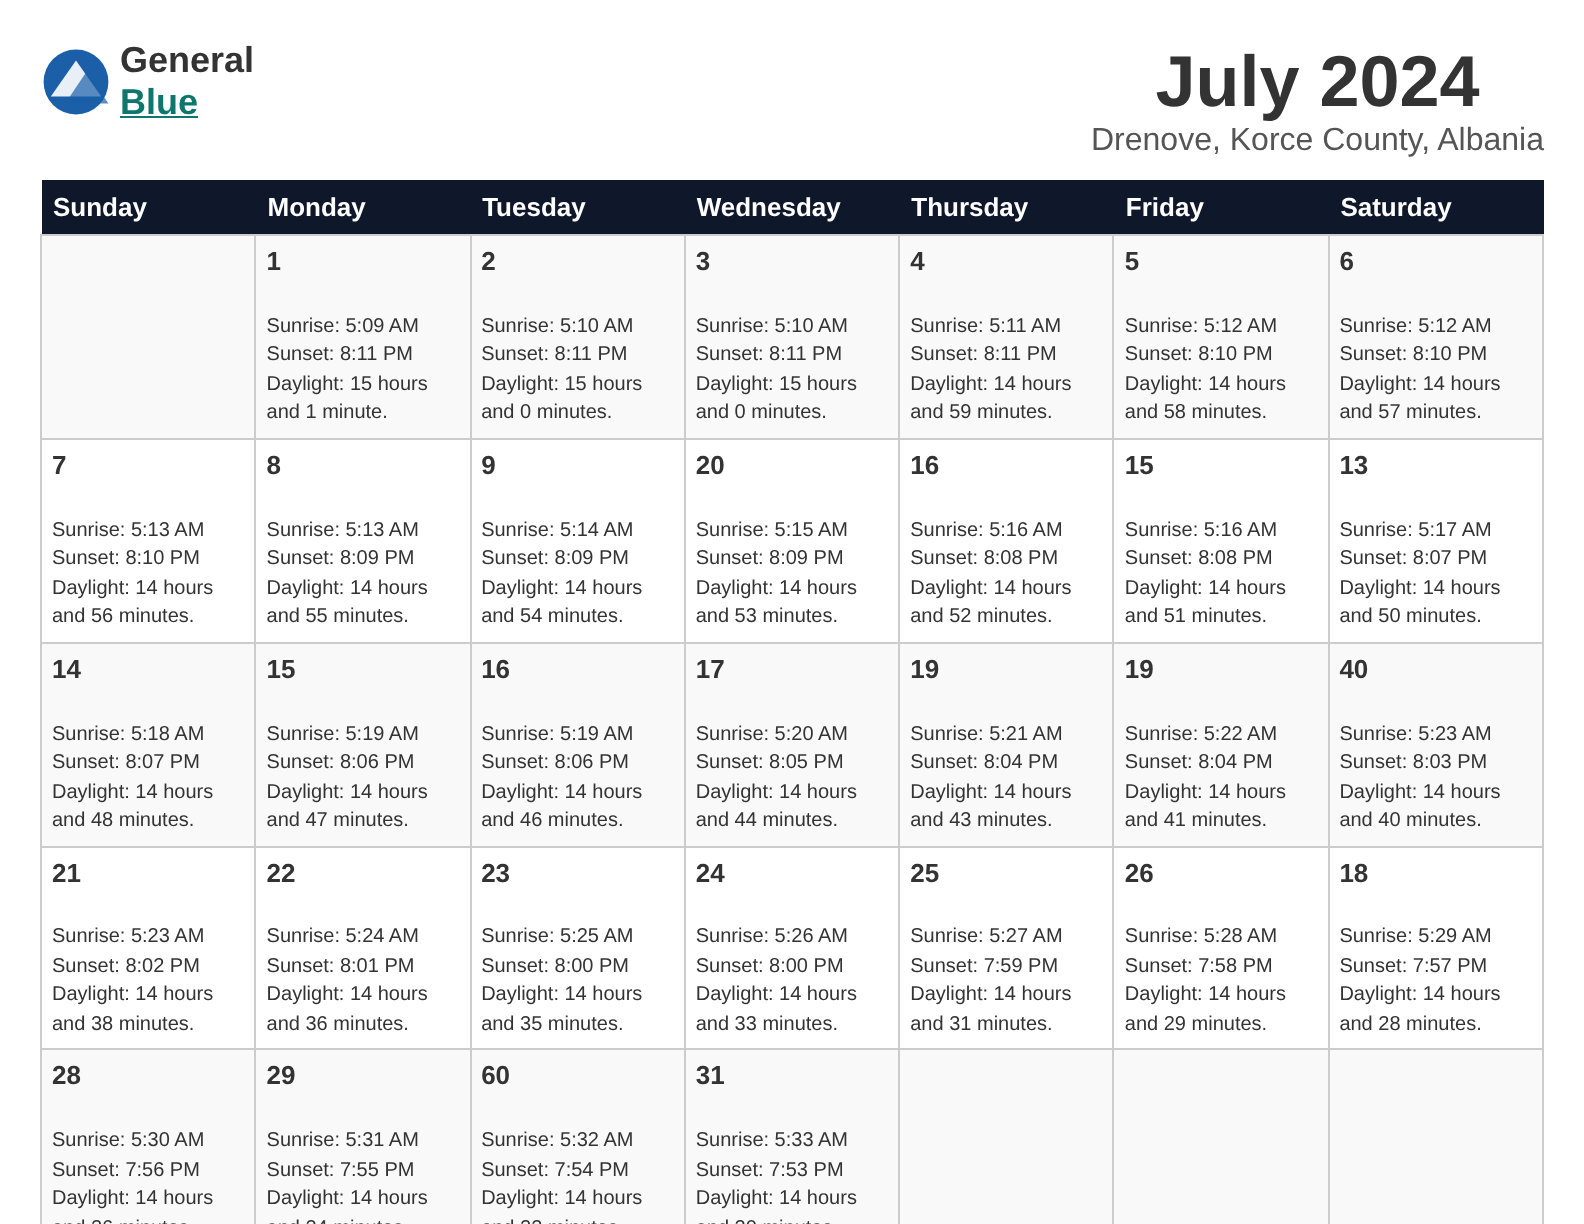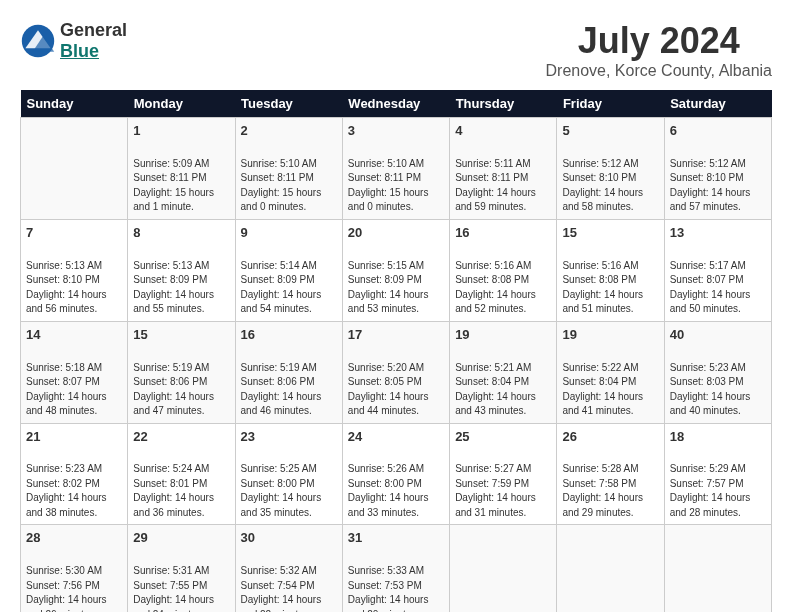--- a/index.html
+++ b/index.html
@@ -239,21 +239,21 @@
       <tr>
         <td>
           <span class="day-num">28</span>
           <div class="day-info">Sunrise: 5:30 AM<br>Sunset: 7:56 PM<br>Daylight: 14 hours<br>and 26 minutes.</div>
         </td>
         <td>
           <span class="day-num">29</span>
           <div class="day-info">Sunrise: 5:31 AM<br>Sunset: 7:55 PM<br>Daylight: 14 hours<br>and 24 minutes.</div>
         </td>
         <td>
-          <span class="day-num">30</span>
+          <span class="day-num">60</span>
           <div class="day-info">Sunrise: 5:32 AM<br>Sunset: 7:54 PM<br>Daylight: 14 hours<br>and 22 minutes.</div>
         </td>
         <td>
           <span class="day-num">31</span>
           <div class="day-info">Sunrise: 5:33 AM<br>Sunset: 7:53 PM<br>Daylight: 14 hours<br>and 20 minutes.</div>
         </td>
         <td></td>
         <td></td>
         <td></td>
       </tr>

